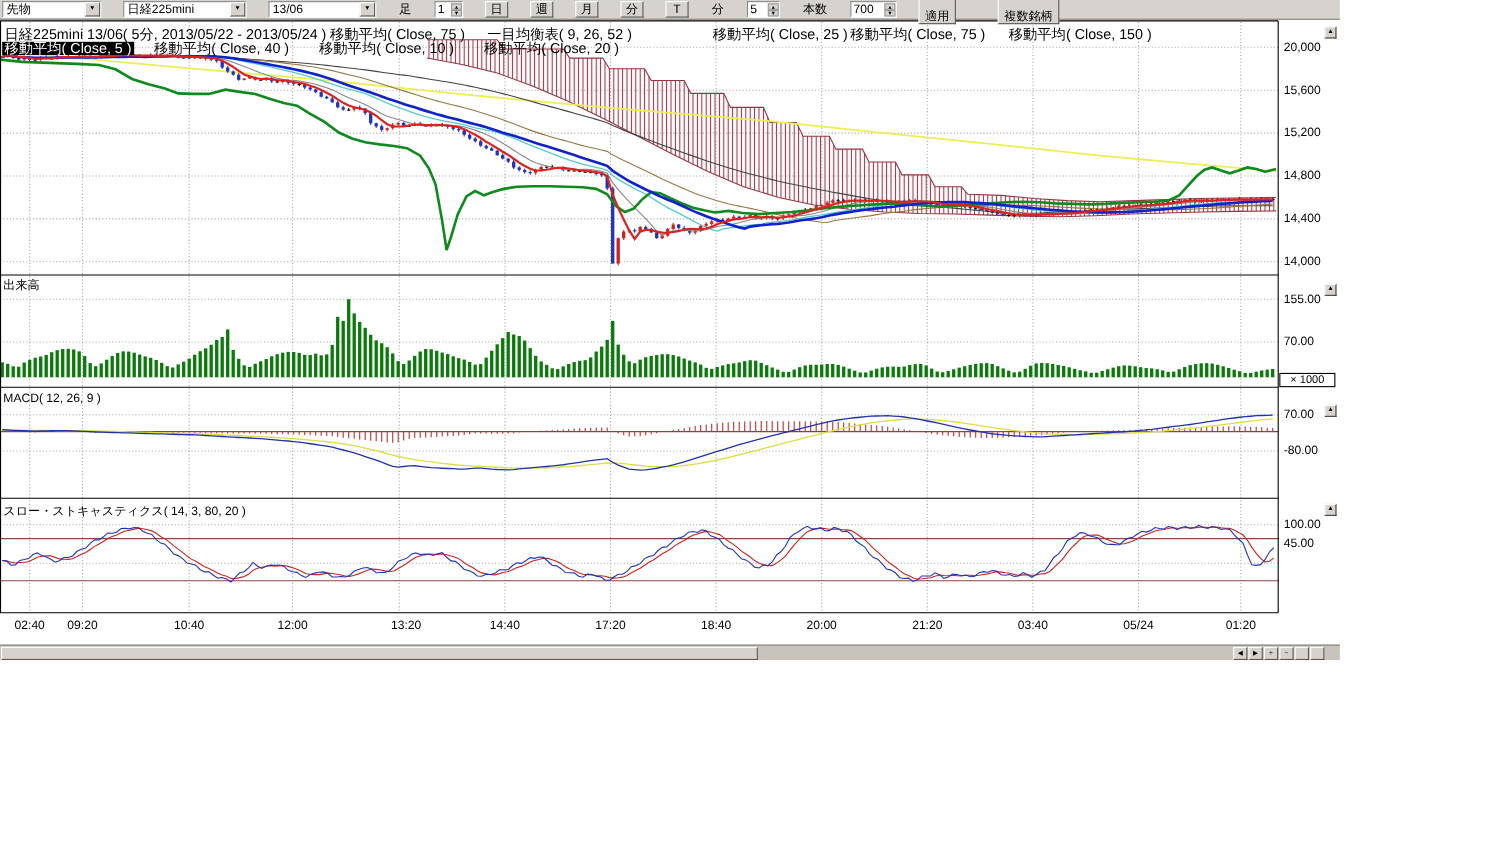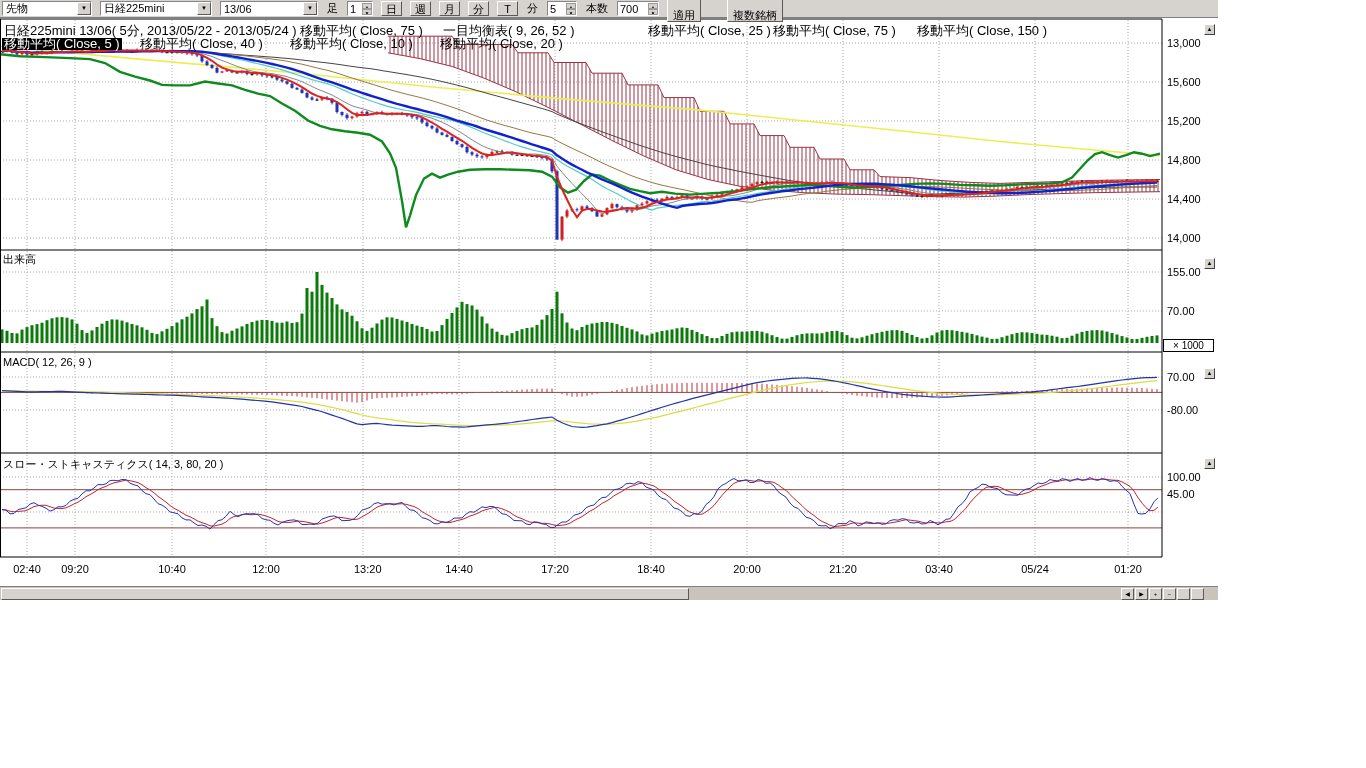--- a/index.html
+++ b/index.html
@@ -1,21 +1,21 @@
 <!DOCTYPE html>
 <html><head>
 <meta charset="utf-8">
 <style>
   *{margin:0;padding:0;box-sizing:border-box}
   html,body{background:#fff;width:1366px;height:768px;overflow:hidden}
   body{font-family:"Liberation Sans",sans-serif;font-size:11px;color:#000}
   #app{position:absolute;top:0;left:0;width:1218px;height:601px;background:#fff}
   
   .toolbar{position:absolute;top:0;left:0;width:1218px;height:18px;background:#d6d3ce;
-    border-bottom:1px solid #808080;display:flex;align-items:center;gap:8px;padding:1px 2px;z-index:5}
+    border-bottom:1px solid #808080;display:flex;align-items:center;gap:20px;padding:1px 2px;z-index:5}
   .combo{height:15px;background:#fff;border:1px solid;border-color:#868686 #fff #fff #868686;
     display:flex;align-items:center;justify-content:space-between}
   .combo .val{padding:0 3px;white-space:nowrap;overflow:hidden}
   .dd{width:14px;height:13px;background:#d6d3ce;border:1px solid;border-color:#fff #5a5a5a #5a5a5a #fff;
     font-size:6px;line-height:11px;text-align:center;flex:0 0 auto}
   .tlabel{padding:0 1px;white-space:nowrap}
   .btn{height:15px;background:#d6d3ce;border:1px solid;border-color:#fff #5a5a5a #5a5a5a #fff;
     font-family:inherit;font-size:11px;line-height:12px;padding:12px 5px;white-space:nowrap;cursor:default}
   .btn.small{width:21px;padding:0;text-align:center}
   .spin{height:15px;background:#fff;border:1px solid;border-color:#868686 #fff #fff #868686;
@@ -1068,37 +1068,37 @@
   <div class="scrollbar">
     <div class="thumb"></div>
     <div class="sbtn" style="right:84px">◀</div>
     <div class="sbtn" style="right:70px">▶</div>
     <div class="sbtn" style="right:56px">+</div>
     <div class="sbtn" style="right:42px">−</div>
     <div class="sbtn" style="right:28px"></div>
     <div class="sbtn" style="right:14px"></div>
   </div>
 
-<div class="ylab" style="top:37px">13,000</div>
+<div class="ylab" style="top:37px">20,000</div>
     <div class="ylab" style="top:76px">15,600</div>
     <div class="ylab" style="top:115px">15,200</div>
     <div class="ylab" style="top:154px">14,800</div>
     <div class="ylab" style="top:193px">14,400</div>
     <div class="ylab" style="top:232px">14,000</div>
     <div class="ylab" style="top:266.01px">155.00</div>
     <div class="ylab" style="top:304.94px">70.00</div>
     <div class="ylab" style="top:371px">70.00</div>
     <div class="ylab" style="top:404px">-80.00</div>
     <div class="ylab" style="top:471px">100.00</div>
     <div class="ylab" style="top:488px">45.00</div>
     <div class="xlab" style="left:7px;top:563px;width:40px;text-align:center">02:40</div>
     <div class="xlab" style="left:55px;top:563px;width:40px;text-align:center">09:20</div>
     <div class="xlab" style="left:152px;top:563px;width:40px;text-align:center">10:40</div>
     <div class="xlab" style="left:246px;top:563px;width:40px;text-align:center">12:00</div>
-    <div class="xlab" style="left:354px;top:563px;width:40px;text-align:left">13:20</div>
+    <div class="xlab" style="left:343px;top:563px;width:40px;text-align:right">13:20</div>
     <div class="xlab" style="left:439px;top:563px;width:40px;text-align:center">14:40</div>
     <div class="xlab" style="left:535px;top:563px;width:40px;text-align:center">17:20</div>
     <div class="xlab" style="left:631px;top:563px;width:40px;text-align:center">18:40</div>
     <div class="xlab" style="left:727px;top:563px;width:40px;text-align:center">20:00</div>
     <div class="xlab" style="left:823px;top:563px;width:40px;text-align:center">21:20</div>
     <div class="xlab" style="left:919px;top:563px;width:40px;text-align:center">03:40</div>
     <div class="xlab" style="left:1015px;top:563px;width:40px;text-align:center">05/24</div>
     <div class="xlab" style="left:1108px;top:563px;width:40px;text-align:center">01:20</div>
     <div class="legend" style="left:4px;top:25px">日経225mini 13/06( 5分, 2013/05/22 - 2013/05/24 )</div>
     <div class="legend" style="left:300px;top:25px">移動平均( Close, 75 )</div>

